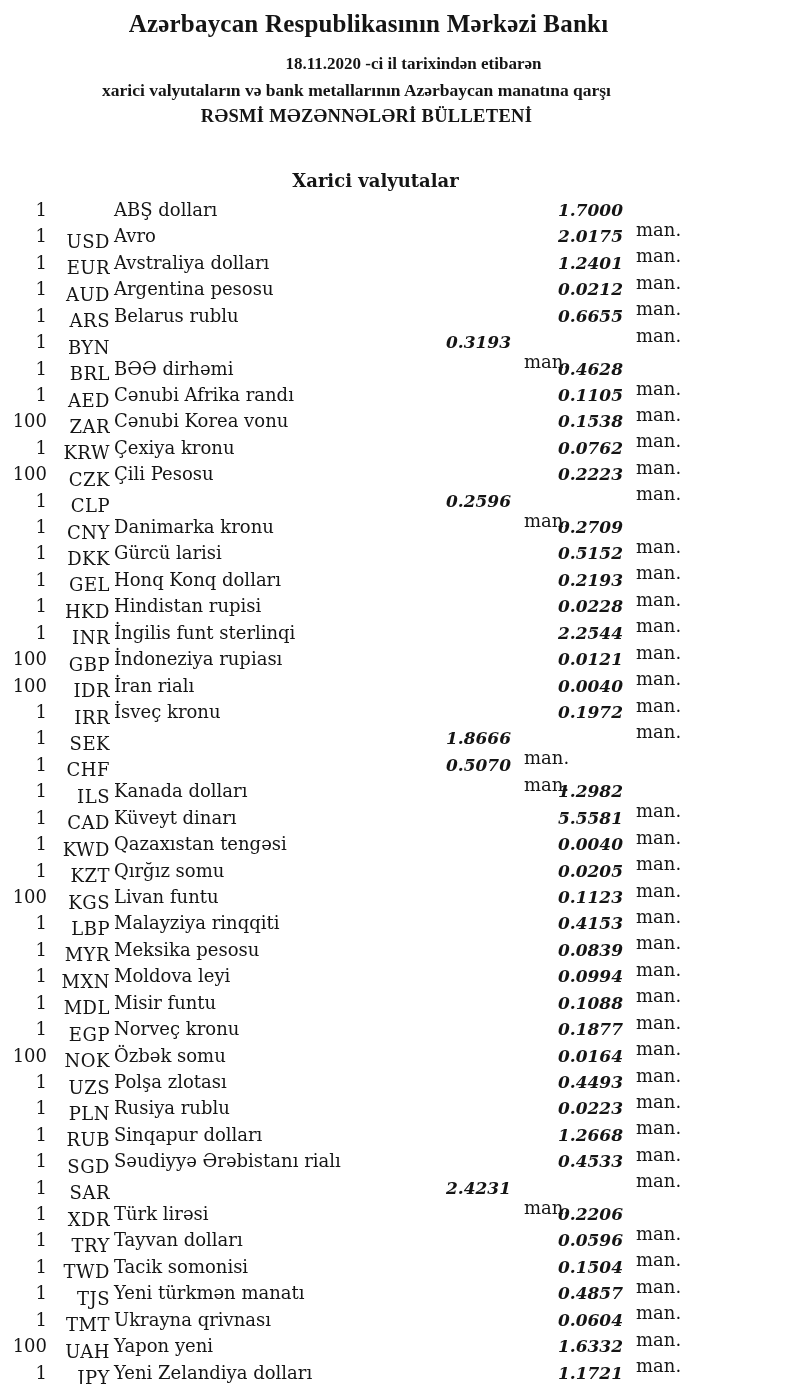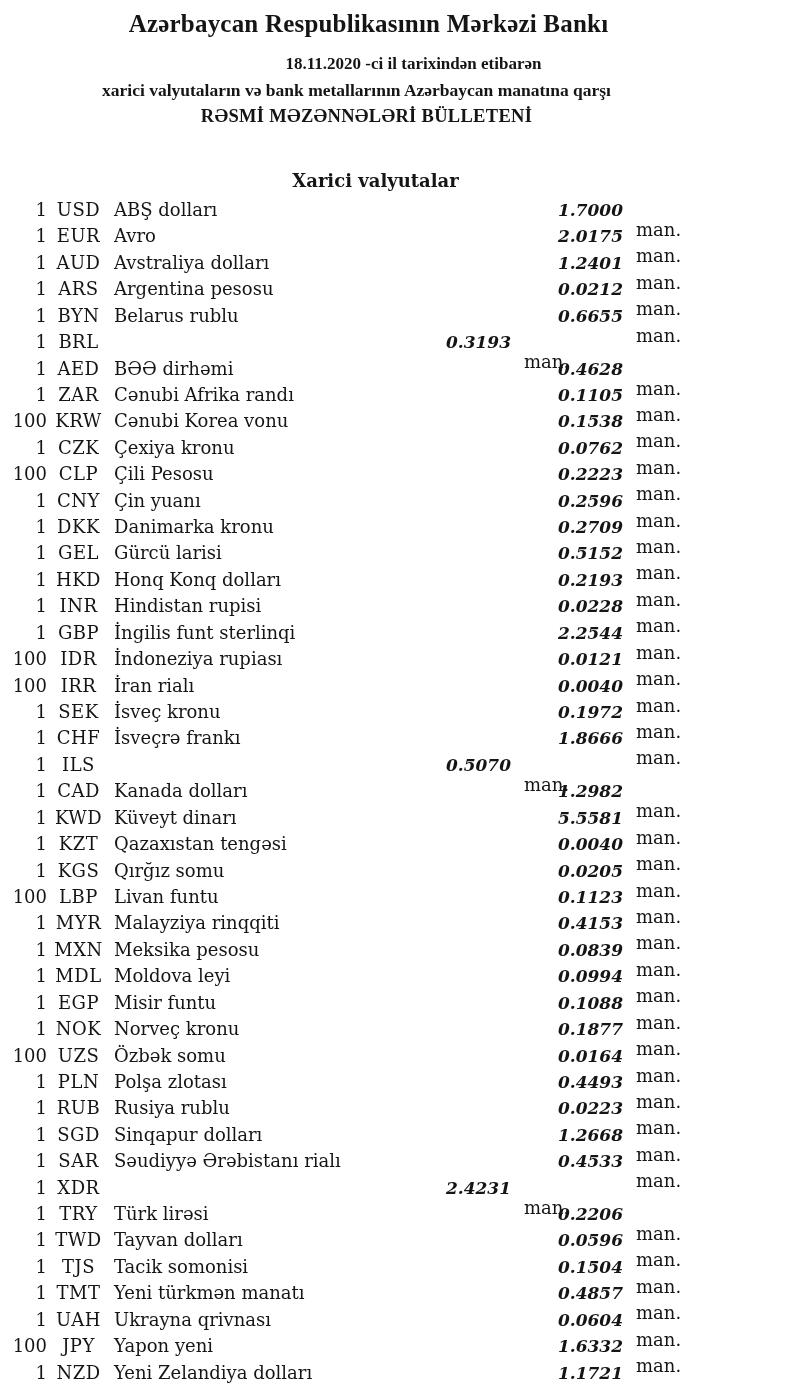--- a/index.html
+++ b/index.html
@@ -57,23 +57,24 @@
     grid-template-columns: 47px 63px 1fr 112px 90px;
     height: 26.43px;
     line-height: 26.43px;
     white-space: nowrap;
   }
   .qty {
     text-align: right;
     font-size: 18px;
   }
   .code {
-    text-align: center;
+    text-align: right;
     font-size: 18px;
     letter-spacing: 0.5px;
+    margin-top: 32px;
   }
   .name {
     text-align: left;
     padding-left: 4px;
     font-size: 18px;
   }
   .rate {
     text-align: right;
     font-weight: bold;
     font-style: italic;
@@ -183,21 +184,20 @@
     <span class="qty">100</span>
     <span class="code">CLP</span>
     <span class="name">Çili Pesosu</span>
     <span class="rate">0.2223</span>
     <span class="unit">man.</span>
   </div>
 
   <div class="row">
     <span class="qty">1</span>
     <span class="code">CNY</span>
-    <span class="name">Çin yuanı</span>
     <span class="rate">0.2596</span>
     <span class="unit">man.</span>
   </div>
 
   <div class="row">
     <span class="qty">1</span>
     <span class="code">DKK</span>
     <span class="name">Danimarka kronu</span>
     <span class="rate">0.2709</span>
     <span class="unit">man.</span>
@@ -255,21 +255,20 @@
     <span class="qty">1</span>
     <span class="code">SEK</span>
     <span class="name">İsveç kronu</span>
     <span class="rate">0.1972</span>
     <span class="unit">man.</span>
   </div>
 
   <div class="row">
     <span class="qty">1</span>
     <span class="code">CHF</span>
-    <span class="name">İsveçrə frankı</span>
     <span class="rate">1.8666</span>
     <span class="unit">man.</span>
   </div>
 
   <div class="row">
     <span class="qty">1</span>
     <span class="code">ILS</span>
     <span class="rate">0.5070</span>
     <span class="unit">man.</span>
   </div>

